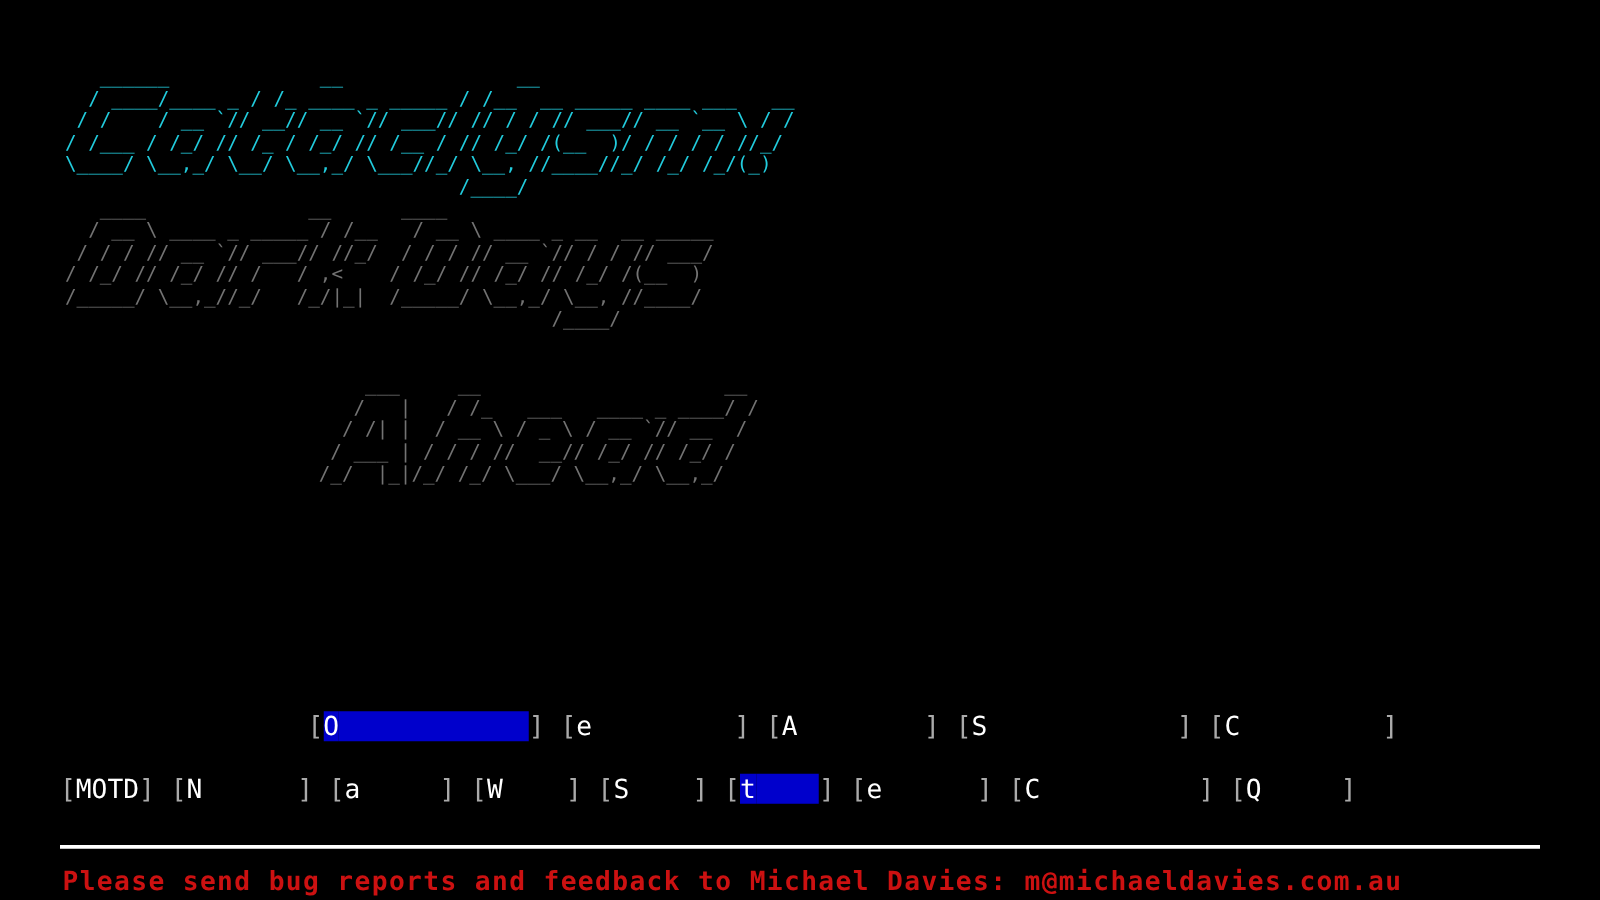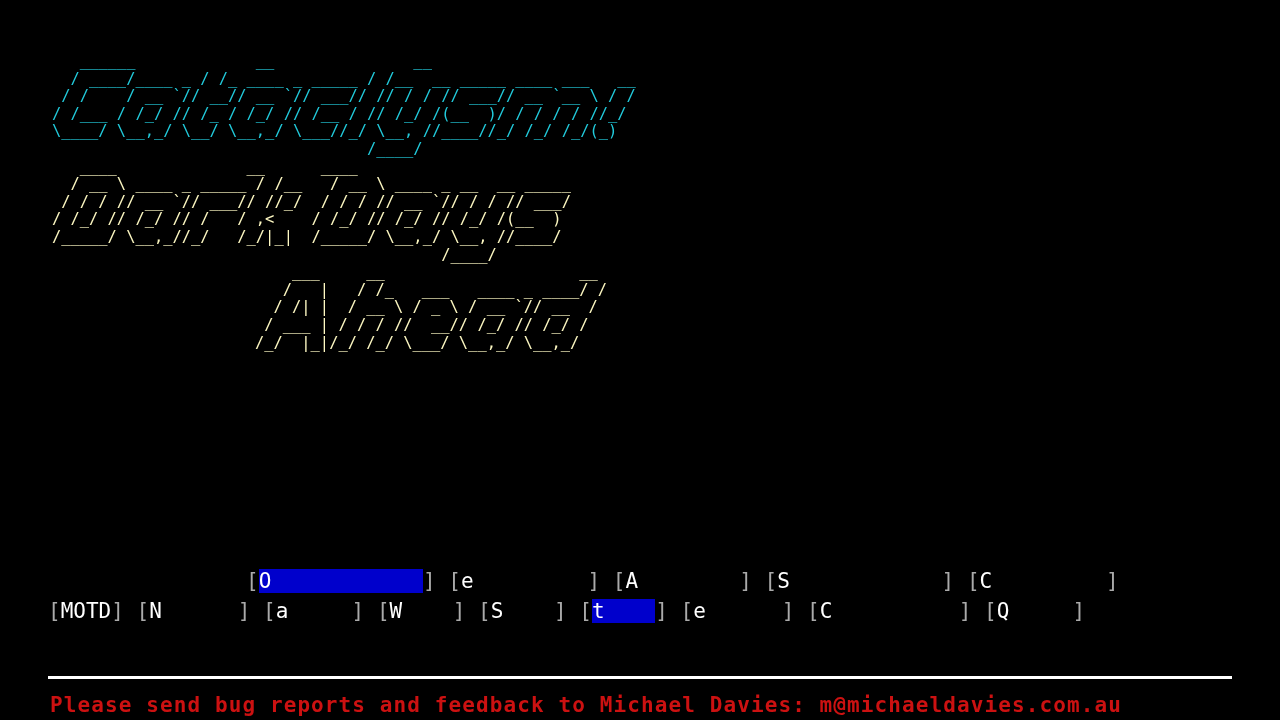--- a/index.html
+++ b/index.html
@@ -28,44 +28,44 @@
   .art-block {
     white-space: pre;
     font-family: "DejaVu Sans Mono", monospace;
     font-size: 15.4px;
     line-height: 17.6px;
     letter-spacing: 0px;
     text-align: left;
     font-weight: normal;
   }
   .art-cyan { color: #22CCDD; }
-  .art-blue { color: #fef9c3; }
+  .art-blue { color: #737373; }
 
   .art-indent-1 { padding-left: 52px; margin-top: 45px; }
   .art-indent-2 { padding-left: 52px; }
-  .art-indent-3 { padding-left: 255px; }
+  .art-indent-3 { padding-left: 255px; margin-top: 36px; }
 
   
   #menu {
     position: absolute;
     left: 0;
     top: 566px;
     width: 1220px;
   }
   .menu-row {
     white-space: pre;
     font-family: "DejaVu Sans Mono", monospace;
     font-size: 21px;
     line-height: 30px;
     height: 30px;
     color: #AAAAAA;
     display: block;
   }
   .menu-row.row1 { padding-left: 246px; }
-  .menu-row.row2 { padding-left: 48px; }
+  .menu-row.row2 { padding-left: 48px; margin-top: 20px; }
 
   .mi { display: inline-block; }
   .brk {
     color: #AAAAAA;
   }
   .mi-label {
     color: #FFFFFF;
   }
   .mi-pad {
     color: #FFFFFF;

